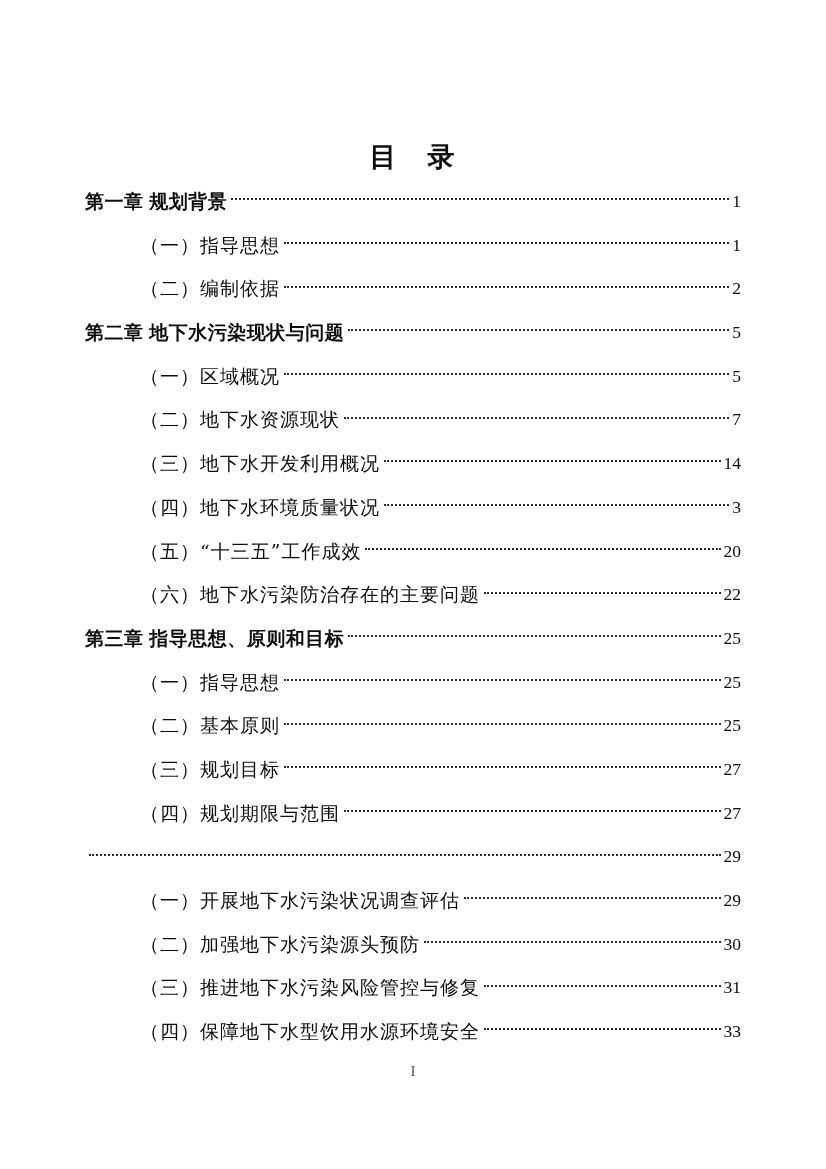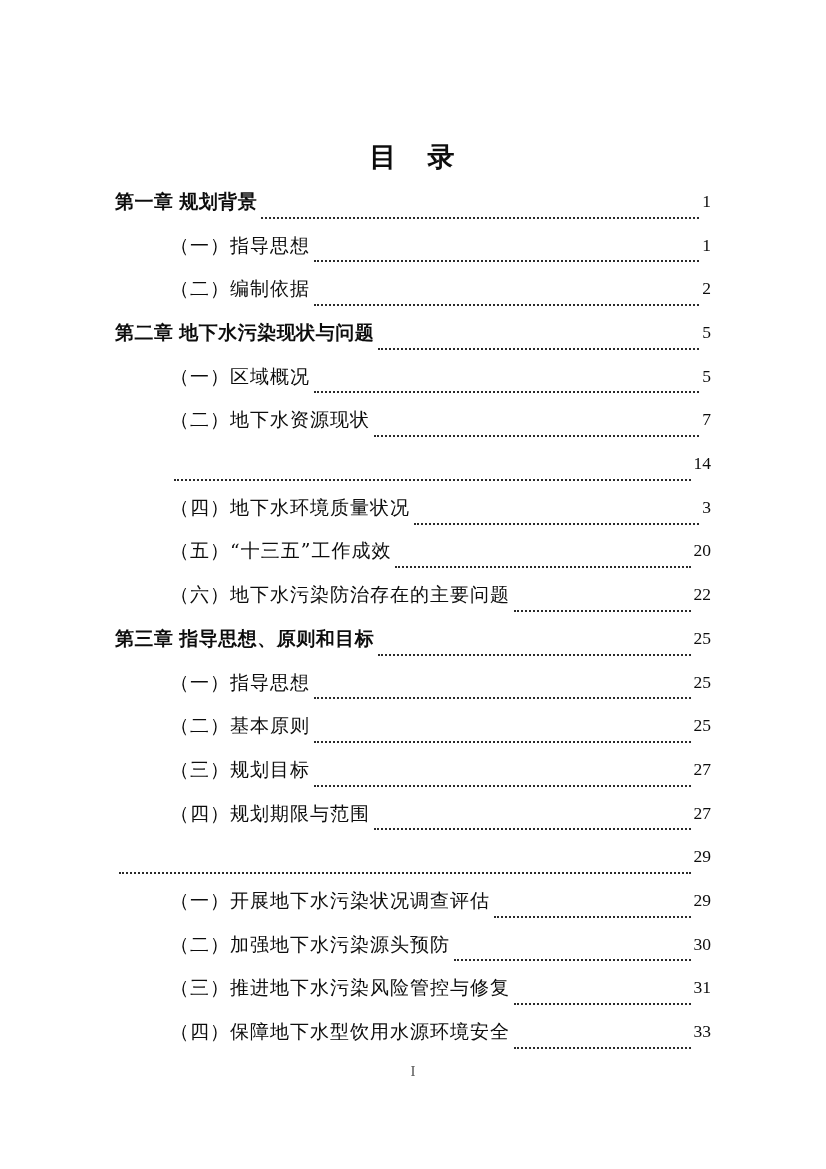--- a/index.html
+++ b/index.html
@@ -10,40 +10,40 @@
     position: relative;
     font-family: "Liberation Serif", serif;
     color: #111111;
     overflow: hidden;
   }
   .page {
     position: absolute;
     top: 0; left: 0;
     width: 826px;
     height: 1169px;
-    padding: 0 115px;
+    padding: 0 85px;
     background: #ffffff;
   }
   .doc-title {
     margin-top: 140px;
     text-align: center;
     font-family: "Liberation Sans", sans-serif;
     font-weight: bold;
     font-size: 27px;
     line-height: 34px;
     color: #0d0d0d;
     letter-spacing: 2px;
     white-space: pre;
   }
   .toc {
     margin-top: 6px;
   }
   .toc-row {
     display: flex;
-    align-items: flex-end;
+    align-items: center;
     line-height: 43.7px;
     height: 43.7px;
     white-space: nowrap;
   }
   .toc-row .label {
     flex: 0 0 auto;
     color: #0d0d0d;
   }
   .toc-row.level-1 .label {
     font-family: "Liberation Sans", sans-serif;
@@ -113,20 +113,21 @@
     <span class="label">（一）区域概况</span>
     <span class="leader"></span>
     <span class="pnum">5</span>
   </div>
       <div class="toc-row level-2">
     <span class="label">（二）地下水资源现状</span>
     <span class="leader"></span>
     <span class="pnum">7</span>
   </div>
       <div class="toc-row level-2">
+    <span class="label">（三）地下水开发利用概况</span>
     <span class="leader"></span>
     <span class="pnum">14</span>
   </div>
       <div class="toc-row level-2">
     <span class="label">（四）地下水环境质量状况</span>
     <span class="leader"></span>
     <span class="pnum">3</span>
   </div>
       <div class="toc-row level-2">
     <span class="label">（五）“十三五”工作成效</span>

